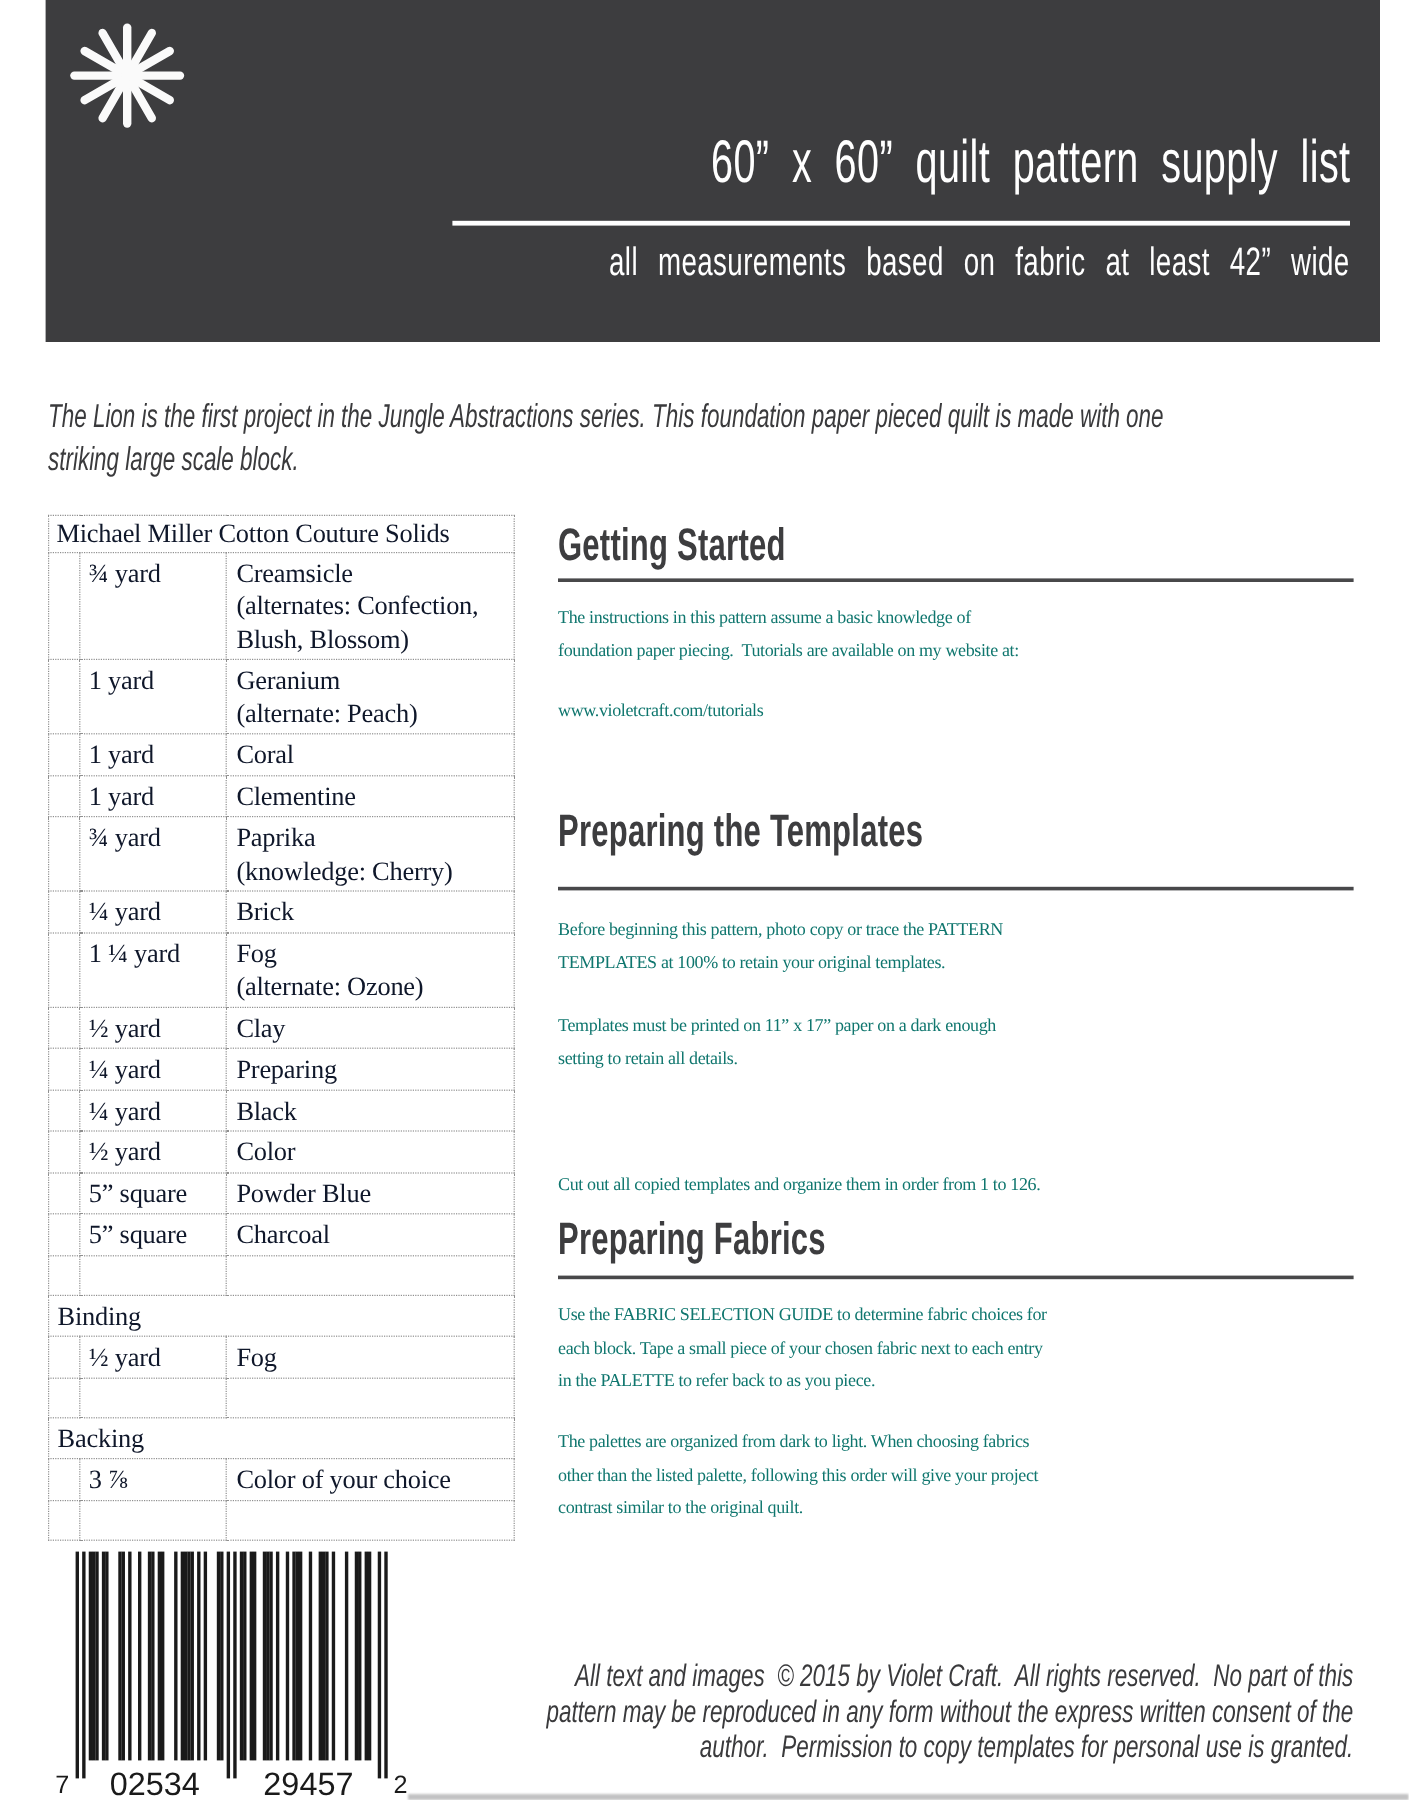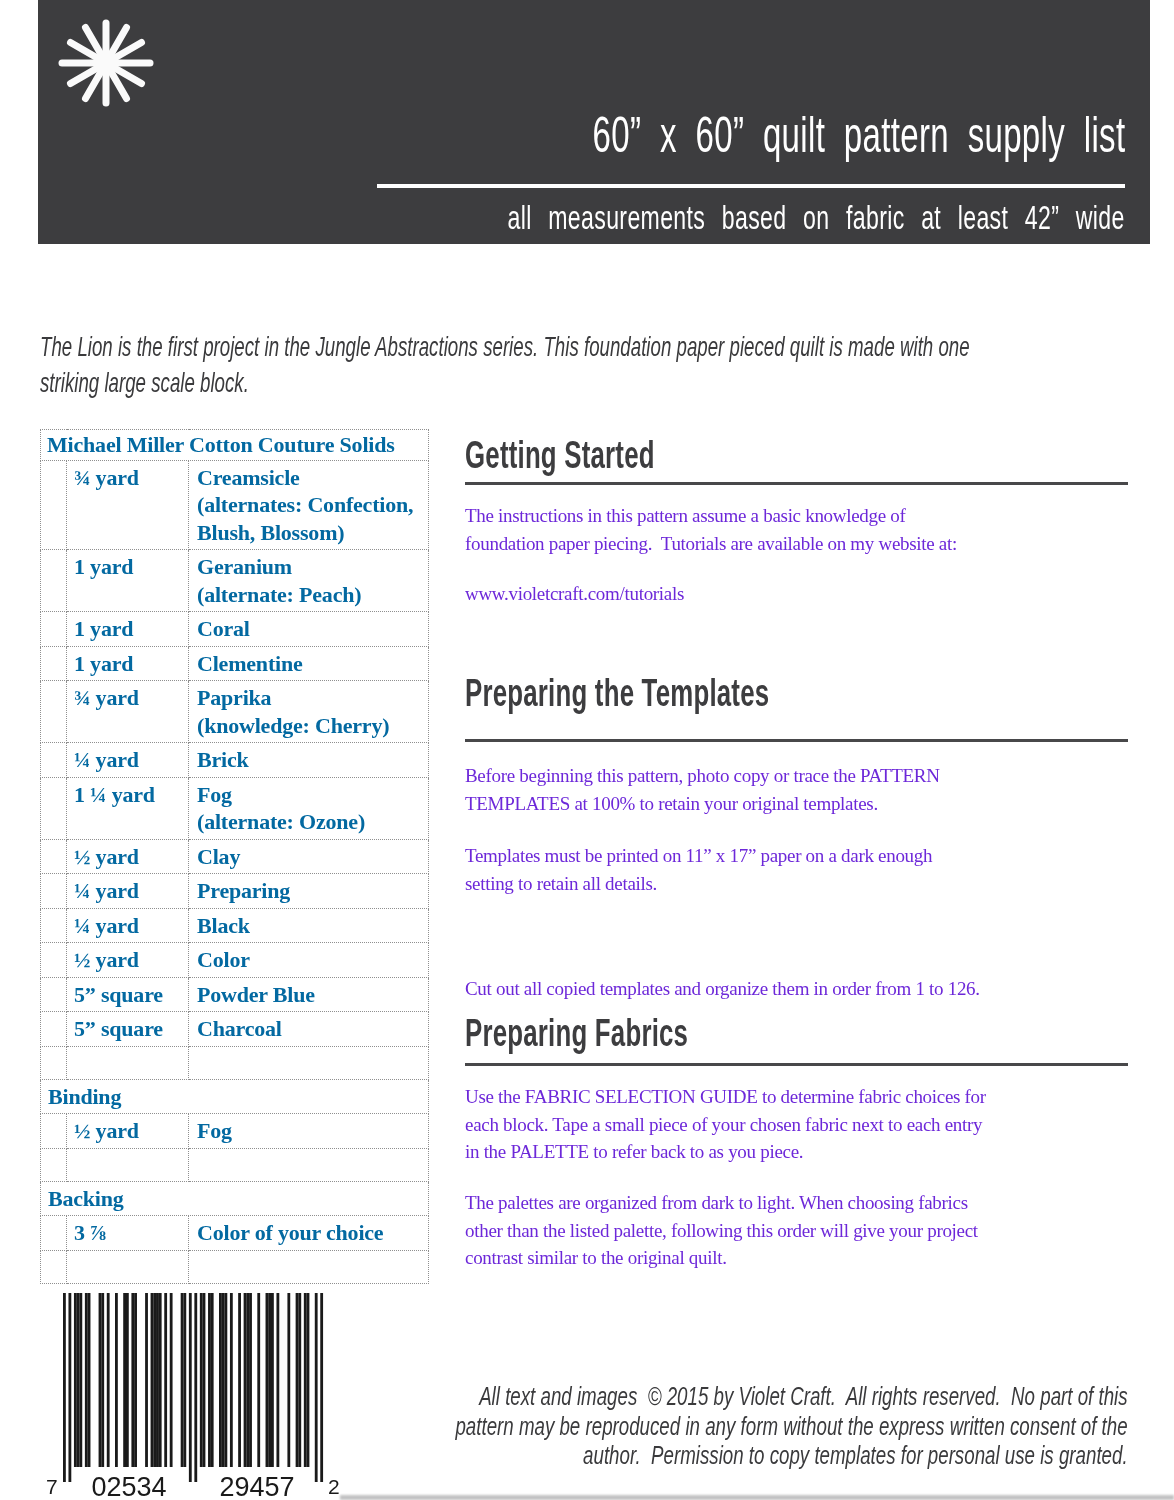--- a/index.html
+++ b/index.html
@@ -3,21 +3,21 @@
 <meta charset="utf-8">
 <style>
   html,body{margin:0;padding:0;}
   body{
     width:1174px;height:1500px;position:relative;background:#ffffff;
     font-family:"Liberation Serif", serif;color:#333;
     overflow:hidden;
   }
   
   .header-block{
-    position:absolute;left:38px;top:0;width:1112px;height:244px;
+    position:absolute;left:38px;top:0;width:1112px;height:285px;
     background:#3d3d3f;
   }
   .star{position:absolute;left:20px;top:18px;}
   .hdr-title{
     position:absolute;right:25px;top:108px;
     font-family:"Liberation Sans", sans-serif;
     font-size:50px;line-height:1.1;color:#fff;white-space:pre;
     word-spacing:14px;letter-spacing:.5px;
     transform:scaleX(.66);transform-origin:100% 50%;
   }
@@ -35,43 +35,43 @@
   .intro{
     position:absolute;left:40px;top:329px;
     font-family:"Liberation Sans", sans-serif;font-style:italic;
     font-size:27.5px;line-height:36px;color:#3a3a3c;white-space:pre;
     transform:scaleX(.68);transform-origin:0 0;
   }
   
   .supply{
     position:absolute;left:40px;top:429px;width:388px;
     border-collapse:collapse;table-layout:fixed;
-    font-size:22px;line-height:27.5px;letter-spacing:-.2px;color:#0369a1;font-weight:bold;
+    font-size:22px;line-height:27.5px;letter-spacing:-.2px;color:#0f172a;
   }
   .supply td{
     border:1px dotted #8f8f8f;padding:3px 6px 3px 7px;
     vertical-align:top;white-space:pre-line;
   }
   .supply td.c2{padding-left:8px;}
   .supply tr.thead td{padding:1px 6px;}
   .supply td.blank{height:26px;}
   
   .rightcol{position:absolute;left:465px;top:0;width:663px;}
   .rightcol .sec-heading{
     position:absolute;left:0;
     font-family:"Liberation Sans", sans-serif;font-weight:bold;
     font-size:38px;line-height:1.15;color:#3d3d3f;white-space:pre;
     letter-spacing:.3px;
     transform:scaleX(.68);transform-origin:0 50%;
   }
   .rightcol .sec-rule{position:absolute;left:0;width:663px;height:3px;background:#48484a;}
   .rightcol p{
     position:absolute;left:0;margin:0;
-    font-size:19px;line-height:27.5px;letter-spacing:-.3px;
-    white-space:pre;color:#6d28d9;
+    font-size:15px;line-height:27.5px;letter-spacing:-.3px;
+    white-space:pre;color:#0f766e;
   }
   
   .barcode{position:absolute;left:40px;top:1291px;}
   .bc-digit{
     font-family:"Liberation Sans", sans-serif;font-size:27px;fill:#1a1a1a;
   }
   .bc-digit.small{font-size:21px;}
   
   .copyright{
     position:absolute;right:46px;top:1382px;

